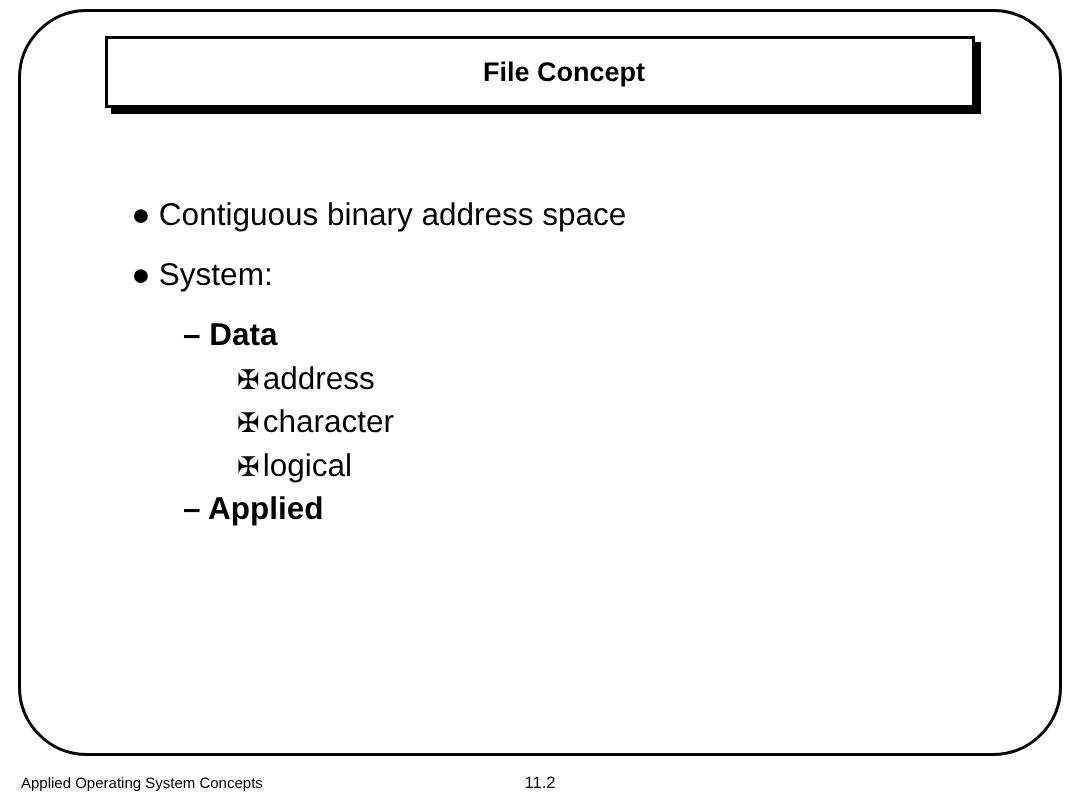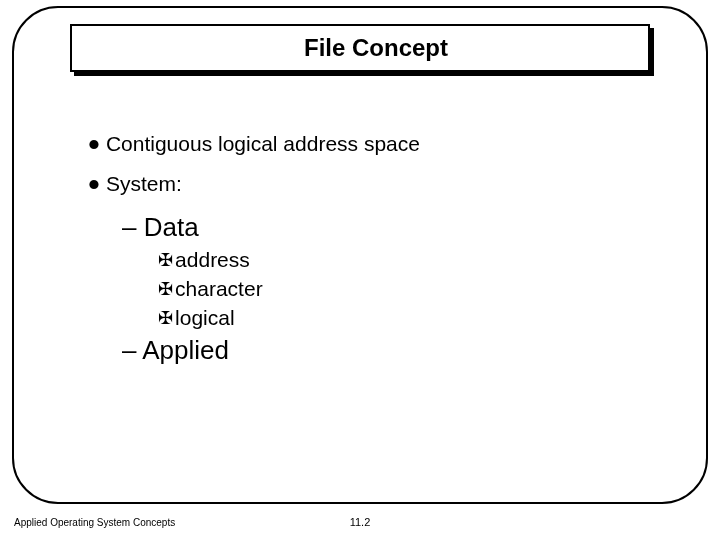--- a/index.html
+++ b/index.html
@@ -41,21 +41,21 @@
     width: 100%;
     height: 100%;
     background: #fff;
     border: 2px solid #000;
     display: flex;
     align-items: center;
     justify-content: center;
   }
   .title-text {
     font-weight: bold;
-    font-size: 24px;
+    font-size: 18px;
     color: #000;
     margin-left: 32px;
   }
   .content {
     position: absolute;
     left: 88px;
     top: 132px;
     width: 560px;
     color: #000;
   }
@@ -67,23 +67,24 @@
   }
   .b1 .dot {
     font-size: 34px;
     line-height: 16px;
     margin-right: 6px;
     position: relative;
     top: 4px;
   }
   .b2 {
     margin-left: 34px;
-    font-size: 26px;
+    font-size: 21px;
     margin-top: 5px;
     margin-bottom: 5px;
+    font-weight: bold;
   }
   .b3 {
     margin-left: 70px;
     font-size: 21px;
     margin-top: 5px;
     margin-bottom: 5px;
     display: flex;
     align-items: center;
   }
   .maltese {
@@ -119,21 +120,21 @@
     <div class="title-shadow"></div>
     <div class="title-box">
       <span class="title-text">File Concept</span>
     </div>
   </div>
 
   <div class="content">
 
     <div class="b1">
       <span class="dot">•</span>
-      <span>Contiguous logical address space</span>
+      <span>Contiguous binary address space</span>
     </div>
 
     <div class="b1">
       <span class="dot">•</span>
       <span>System:</span>
     </div>
 
     <div class="b2">–  Data</div>
 
     <div class="b3">

